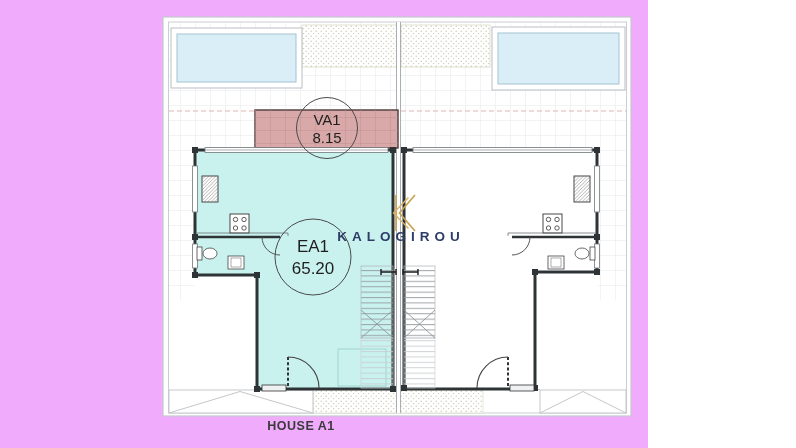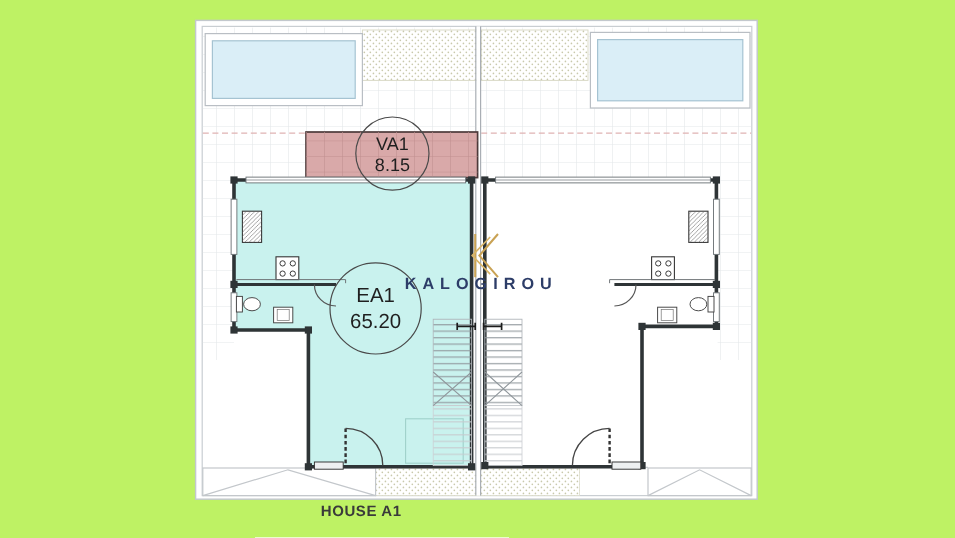--- a/index.html
+++ b/index.html
@@ -1,16 +1,16 @@
 <!DOCTYPE html>
 <html><head>
 <meta charset="utf-8">
 <style>
   html,body{margin:0;padding:0;background:#ffffff;}
-  .stage{position:relative;width:796px;height:448px;background:#bef264;overflow:hidden;
+  .stage{position:relative;width:648px;height:448px;background:#f0abfc;overflow:hidden;
          font-family:"Liberation Sans",sans-serif;text-decoration:underline;}
   svg text{font-family:"Liberation Sans",sans-serif;}
   .room-code{fill:#1f1f1f;}
   .wm-text{fill:#2d3d68;font-weight:bold;}
   .house-title{fill:#3a3a3a;font-weight:bold;letter-spacing:.5px;}
 </style>
 </head>
 <body>
 
 <div class="stage">

